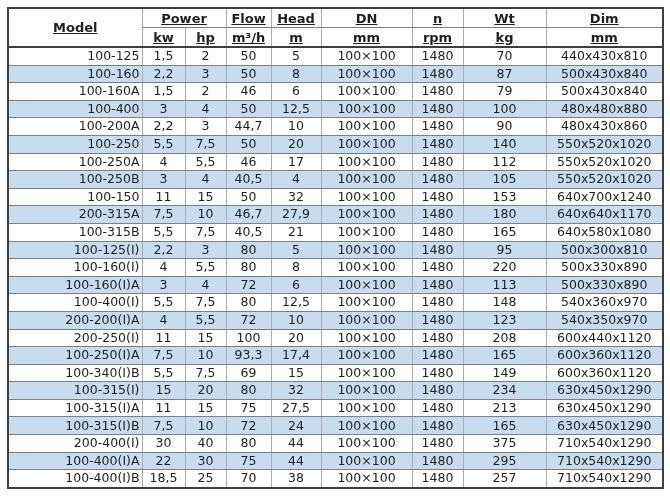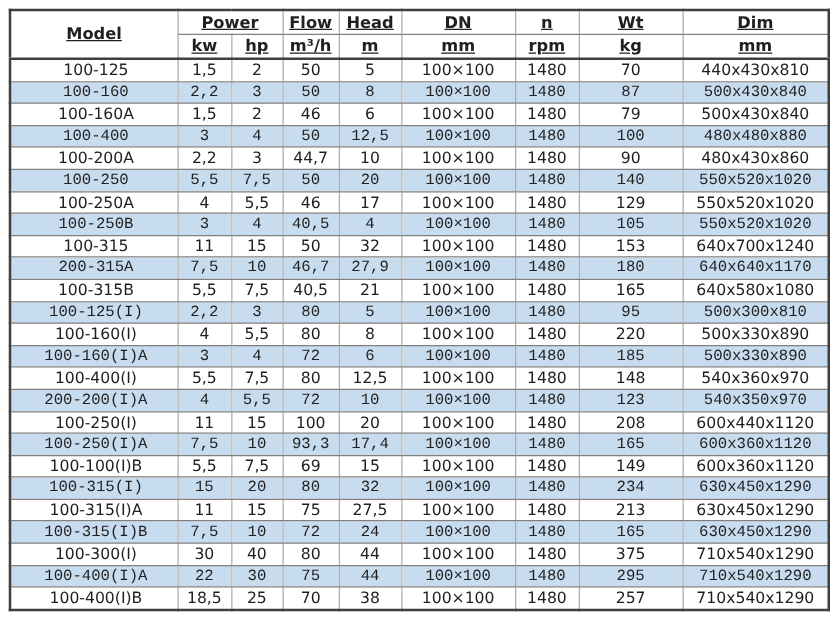--- a/index.html
+++ b/index.html
@@ -42,27 +42,26 @@
   }
   .spec thead {
     border-bottom: 2px solid var(--border-dark, #3f3f3f);
     text-decoration: underline;
   }
   .spec tbody td {
     font-size: 12.5px;
     height: 16.6px;
   }
   .spec tbody td.model {
-    text-align: center;
+    text-align: right;
     padding-left: 5px;
     margin-left: 30px;
   }
   .spec tbody tr.alt {
     background: var(--alt-row, #c8dcef);
-    font-family: Liberation Mono, monospace;
   }
   
   col.c-model { width: 134px; }
   col.c-kw    { width: 43px;  }
   col.c-hp    { width: 41px;  }
   col.c-flow  { width: 45px;  }
   col.c-head  { width: 50px;  }
   col.c-dn    { width: 91px;  }
   col.c-n     { width: 51px;  }
   col.c-wt    { width: 83px;  }
@@ -174,36 +173,36 @@
     <td>550x520x1020</td>
   </tr>
         <tr>
     <td class="model">100-250A</td>
     <td>4</td>
     <td>5,5</td>
     <td>46</td>
     <td>17</td>
     <td>100×100</td>
     <td>1480</td>
-    <td>129</td>
+    <td>112</td>
     <td>550x520x1020</td>
   </tr>
         <tr class="alt">
     <td class="model">100-250B</td>
     <td>3</td>
     <td>4</td>
     <td>40,5</td>
     <td>4</td>
     <td>100×100</td>
     <td>1480</td>
     <td>105</td>
     <td>550x520x1020</td>
   </tr>
         <tr>
-    <td class="model">100-315</td>
+    <td class="model">100-150</td>
     <td>11</td>
     <td>15</td>
     <td>50</td>
     <td>32</td>
     <td>100×100</td>
     <td>1480</td>
     <td>153</td>
     <td>640x700x1240</td>
   </tr>
         <tr class="alt">
@@ -251,21 +250,21 @@
     <td>500x330x890</td>
   </tr>
         <tr class="alt">
     <td class="model">100-160(I)A</td>
     <td>3</td>
     <td>4</td>
     <td>72</td>
     <td>6</td>
     <td>100×100</td>
     <td>1480</td>
-    <td>185</td>
+    <td>113</td>
     <td>500x330x890</td>
   </tr>
         <tr>
     <td class="model">100-400(I)</td>
     <td>5,5</td>
     <td>7,5</td>
     <td>80</td>
     <td>12,5</td>
     <td>100×100</td>
     <td>1480</td>
@@ -277,21 +276,21 @@
     <td>4</td>
     <td>5,5</td>
     <td>72</td>
     <td>10</td>
     <td>100×100</td>
     <td>1480</td>
     <td>123</td>
     <td>540x350x970</td>
   </tr>
         <tr>
-    <td class="model">100-250(I)</td>
+    <td class="model">200-250(I)</td>
     <td>11</td>
     <td>15</td>
     <td>100</td>
     <td>20</td>
     <td>100×100</td>
     <td>1480</td>
     <td>208</td>
     <td>600x440x1120</td>
   </tr>
         <tr class="alt">
@@ -299,21 +298,21 @@
     <td>7,5</td>
     <td>10</td>
     <td>93,3</td>
     <td>17,4</td>
     <td>100×100</td>
     <td>1480</td>
     <td>165</td>
     <td>600x360x1120</td>
   </tr>
         <tr>
-    <td class="model">100-100(I)B</td>
+    <td class="model">100-340(I)B</td>
     <td>5,5</td>
     <td>7,5</td>
     <td>69</td>
     <td>15</td>
     <td>100×100</td>
     <td>1480</td>
     <td>149</td>
     <td>600x360x1120</td>
   </tr>
         <tr class="alt">
@@ -343,21 +342,21 @@
     <td>7,5</td>
     <td>10</td>
     <td>72</td>
     <td>24</td>
     <td>100×100</td>
     <td>1480</td>
     <td>165</td>
     <td>630x450x1290</td>
   </tr>
         <tr>
-    <td class="model">100-300(I)</td>
+    <td class="model">200-400(I)</td>
     <td>30</td>
     <td>40</td>
     <td>80</td>
     <td>44</td>
     <td>100×100</td>
     <td>1480</td>
     <td>375</td>
     <td>710x540x1290</td>
   </tr>
         <tr class="alt">

